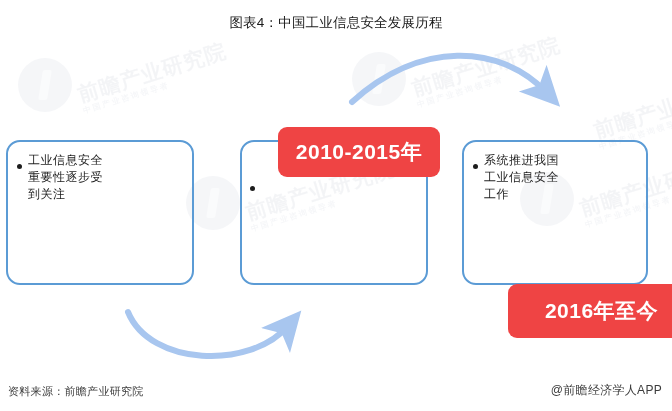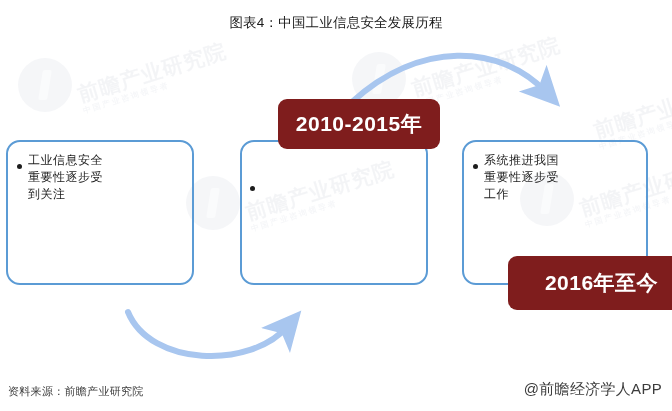--- a/index.html
+++ b/index.html
@@ -94,29 +94,30 @@
     width: 5px;
     height: 5px;
     border-radius: 50%;
     background: #1d1d1d;
   }
 
   
   .period-label {
     position: absolute;
     box-sizing: border-box;
-    background: #7f1d1d;
+    background: #ef4444;
     border-radius: 9px;
     color: #ffffff;
     font-size: 21px;
     font-weight: bold;
     letter-spacing: 0.5px;
     display: flex;
     align-items: center;
     justify-content: center;
+    margin-top: 28px;
   }
 
   
   #arrows {
     position: absolute;
     left: 0;
     top: 0;
     width: 672px;
     height: 411px;
     pointer-events: none;
@@ -128,21 +129,21 @@
     left: 8px;
     bottom: 12px;
     font-size: 11px;
     color: #3c3c3c;
     letter-spacing: 0.3px;
   }
   .footer-brand {
     position: absolute;
     right: 10px;
     bottom: 12px;
-    font-size: 15px;
+    font-size: 12px;
     color: #3c3c3c;
     letter-spacing: 0.3px;
     margin-left: 20px;
   }
 </style>
 </head>
 <body>
 
 <div id="canvas">
 
@@ -208,20 +209,20 @@
 重要性逐步受
 到关注</div>
 
   <div class="phase-box" style="left:240px; top:140px; width:188px; height:145px;"></div>
   <div class="bullet-dot" style="left:250px; top:186px;"></div>
   <div class="period-label" style="left:278px; top:99px; width:162px; height:50px;">2010-2015年</div>
 
   <div class="phase-box" style="left:462px; top:140px; width:186px; height:145px;"></div>
   <div class="bullet-dot" style="left:473px; top:164px;"></div>
   <div class="phase-text" style="left:484px; top:152px; width:166px;">系统推进我国
-重要性逐步受
+工业信息安全
 工作</div>
   <div class="period-label" style="left:508px; top:256px; width:187px; height:54px;">2016年至今</div>
 
   <div class="footer-source">资料来源：前瞻产业研究院</div>
   <div class="footer-brand">@前瞻经济学人APP</div>
 
 </div>
 
 </body></html>

